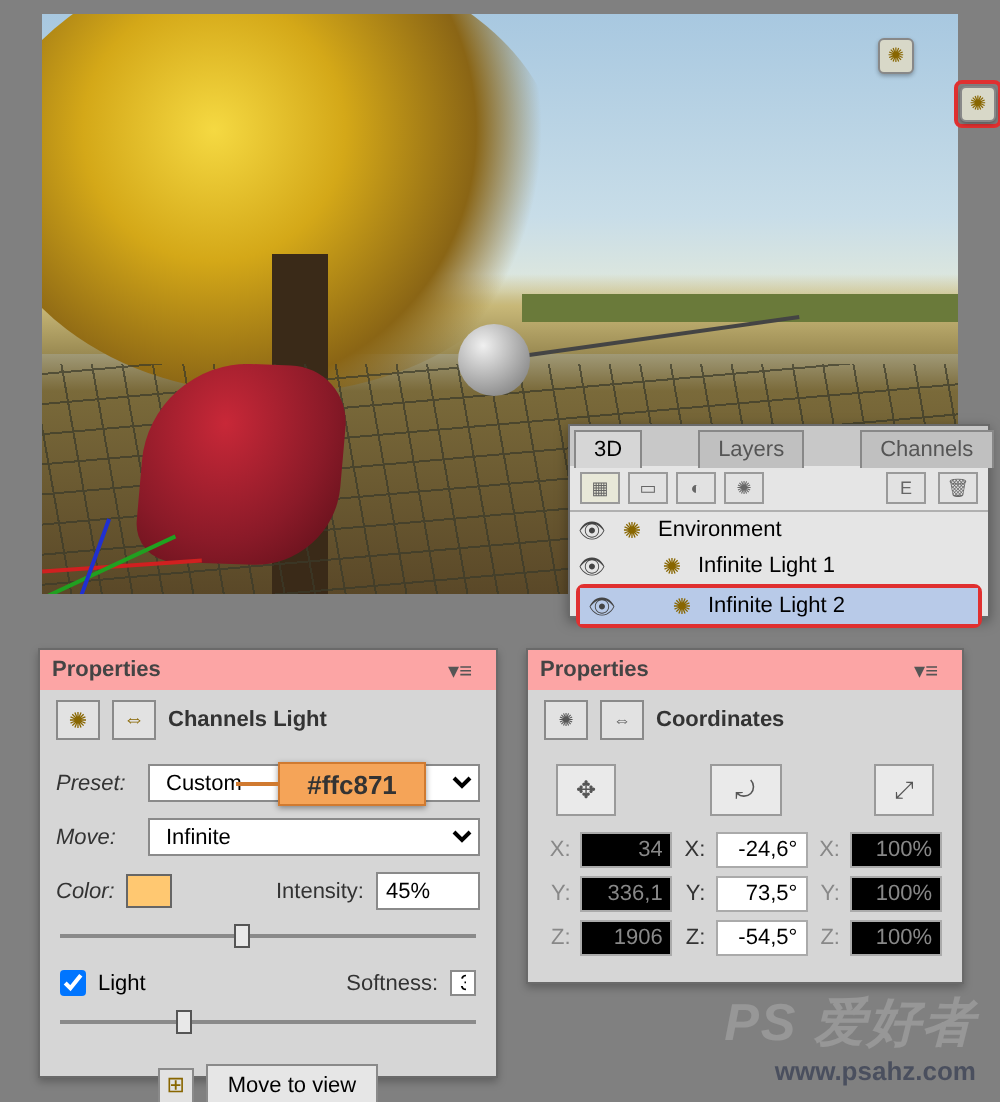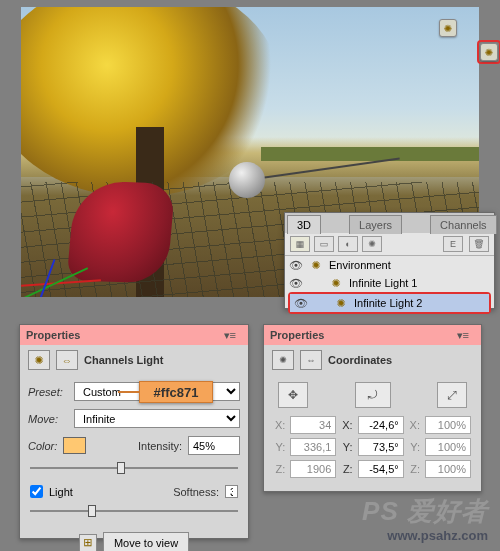--- a/index.html
+++ b/index.html
@@ -56,21 +56,21 @@
 .chk input { width:13px; height:13px; }
 .btn { height:21px; background:#e6e6e6; border:1px solid #8a8a8a; padding:0 10px; display:inline-flex; align-items:center; }
 .coord .iconrow .picon { font-size:9px; color:#555; }
 .coords-controls { display:flex; justify-content:space-between; padding:4px 14px 8px; }
 .cc { width:30px; height:26px; background:#eaeaea; border:1px solid #9a9a9a; display:flex; align-items:center; justify-content:center; font-size:12px; color:#555; }
 .cc.fan{ width:36px; }
 .cgrid { padding:0 10px; }
 .crow { display:flex; align-items:center; gap:5px; margin-bottom:4px; }
 .crow .cl { width:14px; text-align:right; color:#888; }
 .crow .cl2 { width:14px; text-align:right; color:#333; }
-.cin { width:46px; height:18px; border:1px solid #aaa; background:#ffffff; padding:0 4px; text-align:right; }
+.cin { width:46px; height:18px; border:1px solid #aaa; background:#000000; padding:0 4px; text-align:right; }
 .cin.dk { color:#888; }
 .cin.on { background:#fff; color:#000; }
 .callout { position:absolute; left:139px; top:381px; width:74px; height:22px; background:#f5a458; color:#333; display:flex; align-items:center; justify-content:center; font-size:13px; font-weight:bold; border:1px solid #d07a30; box-shadow:0 1px 3px rgba(0,0,0,.4); z-index:50; }
 .callout::before { content:""; position:absolute; left:-22px; top:9px; width:22px; height:2px; background:#d07a30; }
 .wm { position:absolute; right:12px; bottom:8px; color:rgba(20,30,60,.5); font-size:13px; font-weight:bold; }
 .wm2 { position:absolute; right:12px; bottom:22px; color:rgba(255,255,255,.18); font-size:26px; font-style:italic; font-weight:bold; letter-spacing:1px; }
 </style>
 </head>
 <body>
 

